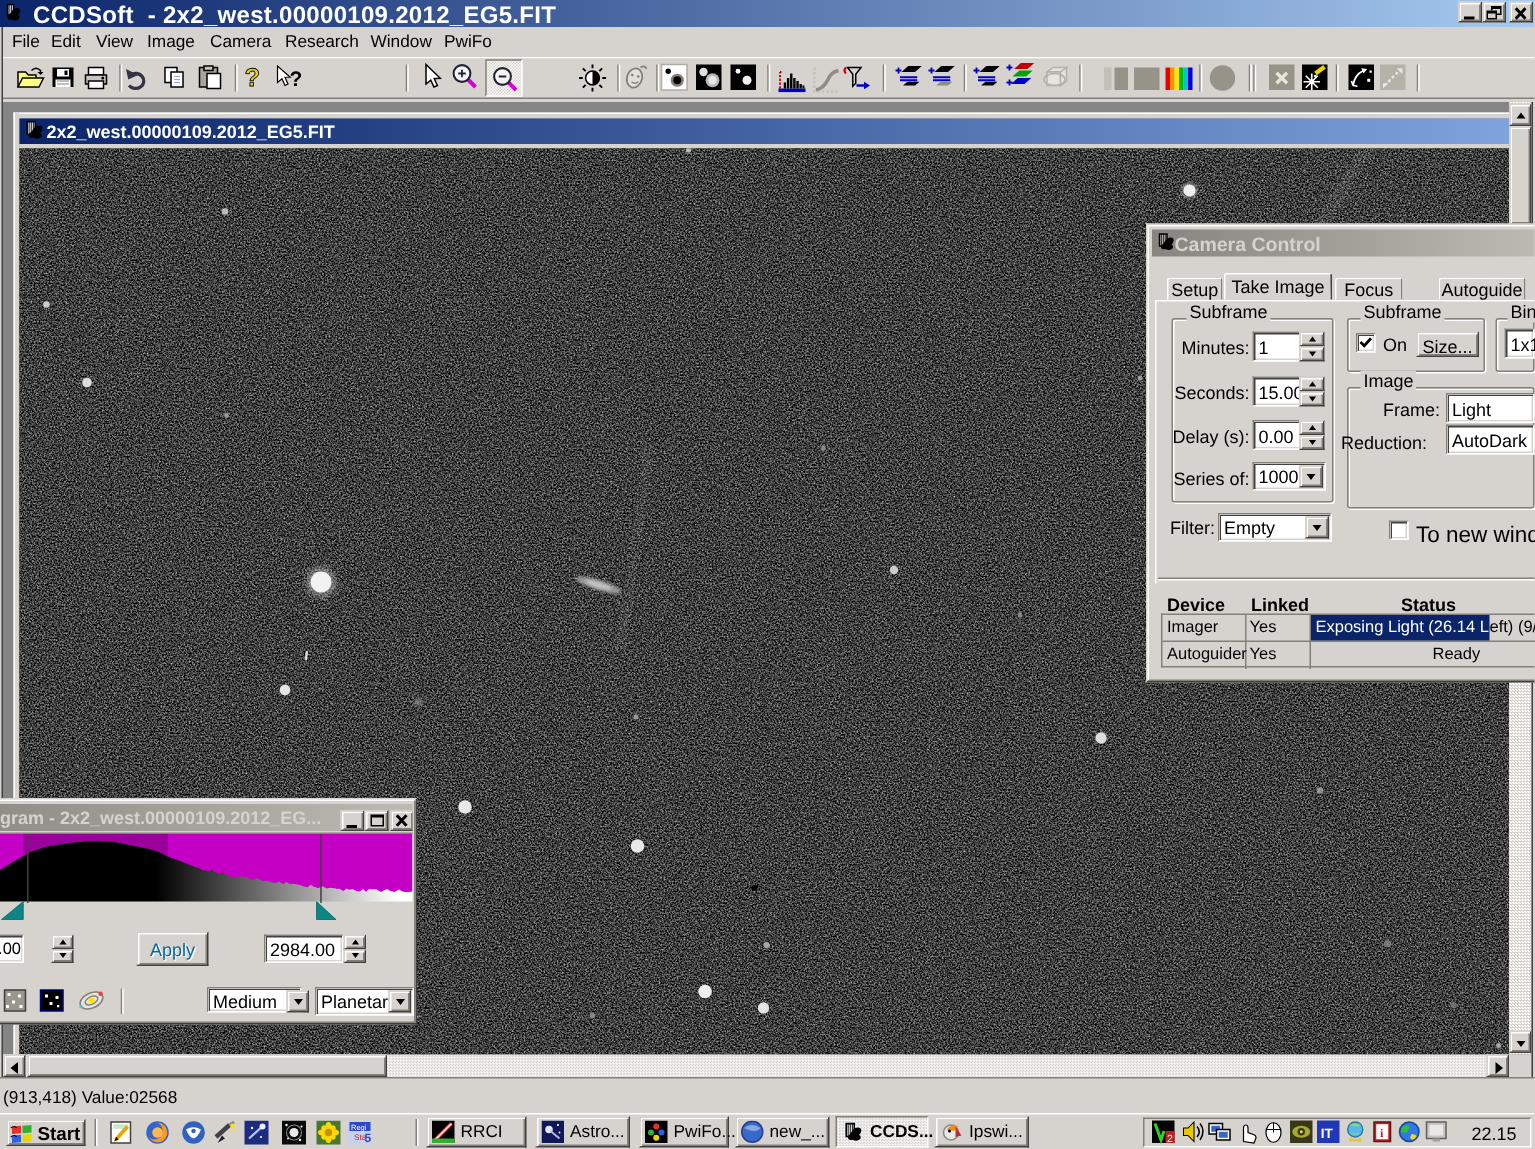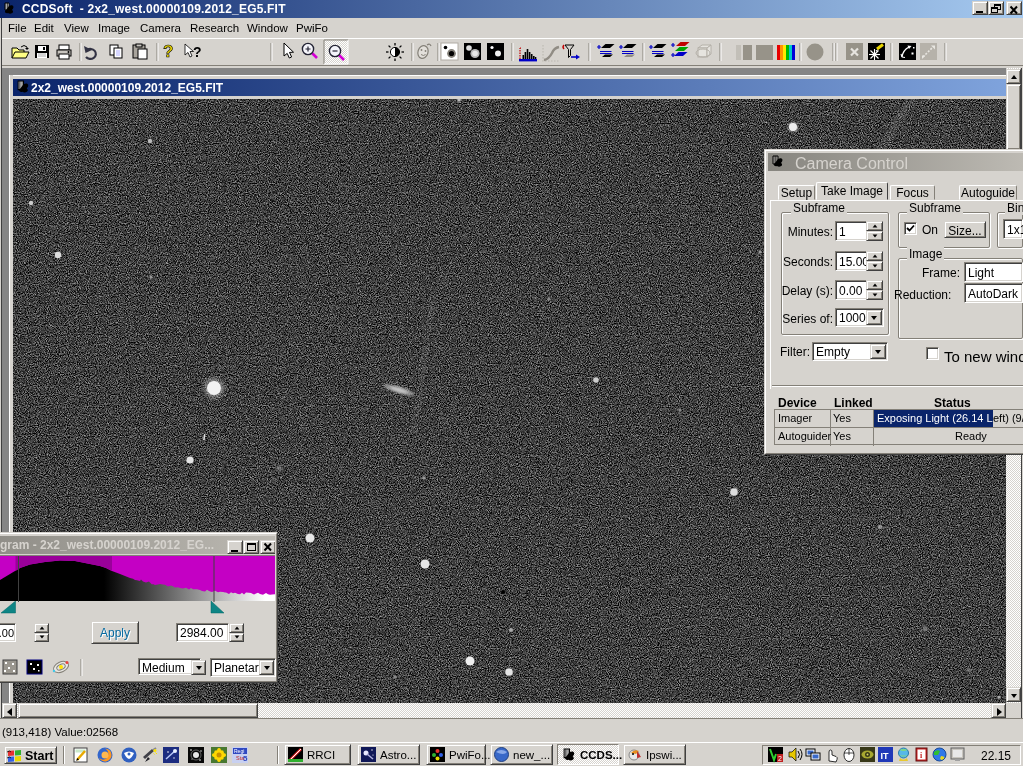--- a/index.html
+++ b/index.html
@@ -20,21 +20,21 @@
 </style></head>
 <body>
 
 <div class="abs" id="titlebar" style="left:0;top:0;width:1023px;height:18px;background:linear-gradient(90deg,#0a246a 0%,#a6caf0 100%);">
   <svg class="abs" style="left:3px;top:2px" width="14" height="14" viewBox="0 0 14 14">
     <rect x="0" y="0" width="14" height="14" fill="none"></rect>
     <path d="M2 1 L6 1 L6 8 L2 8 Z" fill="#fff" stroke="#000" stroke-width="1"></path>
     <path d="M3 1 V8 M4.5 1 V8" stroke="#000" stroke-width=".7"></path>
     <path d="M6 4 C10 2 12 5 9 8 C12 10 8 13 5 11 C2 12 1 9 3 8 Z" fill="#000"></path>
   </svg>
-  <span class="abs" style="left:22px;top:2px;color:#fff;font-weight:bold;font-size:12px;letter-spacing:.2px">CCDSoft&nbsp; - 2x2_west.00000109.2012_EG5.FIT</span>
+  <span class="abs" style="left:22px;top:2px;color:#fff;font-weight:bold;font-size:16px;letter-spacing:.2px">CCDSoft&nbsp; - 2x2_west.00000109.2012_EG5.FIT</span>
   <div class="abs raised" style="left:972px;top:1px;width:16px;height:14px">
       <div class="abs" style="left:3px;top:9px;width:7px;height:2px;background:#000"></div>
     </div>
   <div class="abs raised" style="left:988px;top:1px;width:16px;height:14px">
     <div class="abs" style="left:5px;top:2px;width:7px;height:6px;border:1px solid #000;border-top-width:2px"></div>
     <div class="abs" style="left:2px;top:5px;width:7px;height:6px;border:1px solid #000;border-top-width:2px;background:#d6d3ce"></div>
   </div>
   <div class="abs raised" style="left:1006px;top:1px;width:16px;height:14px"><svg width="14" height="12" viewBox="0 0 14 12">
         <path d="M3.5 2.5 L10 9.5 M10 2.5 L3.5 9.5" stroke="#000" stroke-width="2"></path>
       </svg></div>
@@ -617,21 +617,21 @@
 
   <div class="abs" style="left:0;top:0;width:259px;height:306px;border-left:1px solid #d6d3ce;border-top:1px solid #d6d3ce;border-bottom:1px solid #404040"></div>
   <div class="abs" style="left:1px;top:1px;width:258px;height:304px;border-left:1px solid #fff;border-top:1px solid #fff;border-bottom:1px solid #848078"></div>
 
   <div class="abs" style="left:4px;top:4px;width:255px;height:18px;background:linear-gradient(90deg,#87857f,#bdbab3)">
     <svg class="abs" style="left:3px;top:2px" width="14" height="14" viewBox="0 0 14 14">
       <path d="M2 1 L7 1 L7 9 L2 9 Z" fill="#d6d3ce" stroke="#000" stroke-width="1"></path>
       <path d="M3.2 1 V9 M4.5 1 V9 M5.8 1 V9" stroke="#000" stroke-width=".6"></path>
       <path d="M7 4 C11 2 13 5 10 8 C13 10 9 13 6 11 C3 12 2 9 4 8 Z" fill="#000"></path>
     </svg>
-    <span class="abs" style="left:27px;top:2px;color:#d6d3ce;font-weight:normal;font-size:16px">Camera Control</span>
+    <span class="abs" style="left:15px;top:2px;color:#d6d3ce;font-weight:bold;font-size:13px">Camera Control</span>
   </div>
 
   <div class="abs" style="left:14px;top:36px;width:37px;height:15px;background:#d6d3ce;border:1px solid;border-color:#fff #848078 #d6d3ce #fff;border-radius:2px 2px 0 0;text-align:center;line-height:15px">Setup</div>
   <div class="abs" style="left:52px;top:33px;width:72px;height:18px;background:#d6d3ce;border:1px solid;border-color:#fff #404040 #d6d3ce #fff;border-radius:2px 2px 0 0;text-align:center;line-height:17px;z-index:2">Take Image</div>
   <div class="abs" style="left:126px;top:36px;width:45px;height:15px;background:#d6d3ce;border:1px solid;border-color:#fff #848078 #d6d3ce #fff;border-radius:2px 2px 0 0;text-align:center;line-height:15px">Focus Tools</div>
   <div class="abs" style="left:195px;top:36px;width:58px;height:15px;background:#d6d3ce;border:1px solid;border-color:#fff #848078 #d6d3ce #fff;border-radius:2px 2px 0 0;text-align:center;line-height:15px">Autoguide</div>
 
   <div class="abs" style="left:6px;top:51px;width:253px;height:189px;background:#d6d3ce;border-left:1px solid #fff;border-top:1px solid #fff"></div>
   <div class="abs" style="left:8px;top:236px;width:251px;height:2px;border-top:1px solid #848078;border-bottom:1px solid #fff"></div>
 

